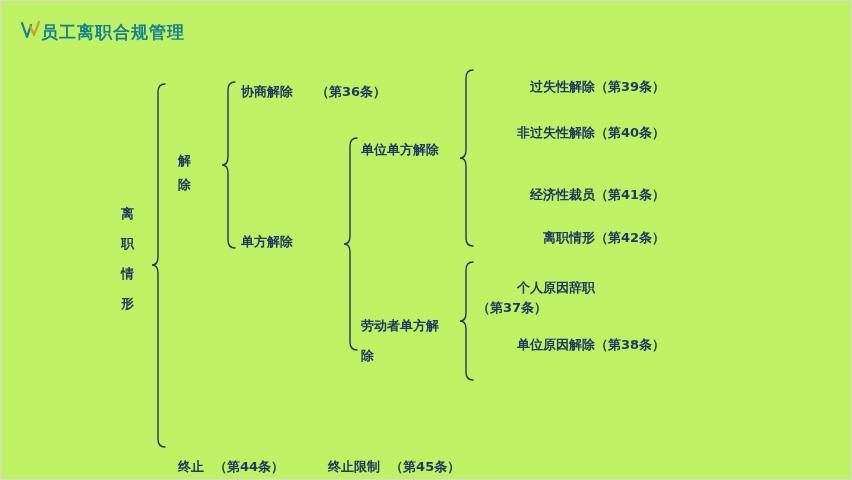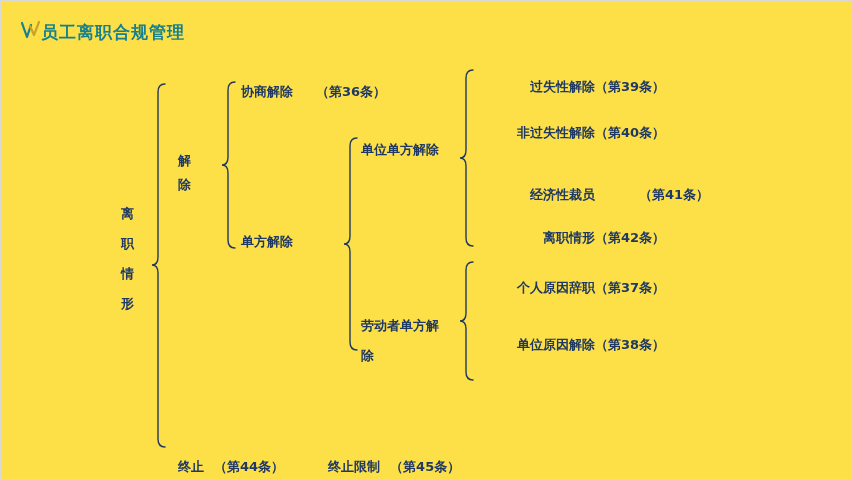--- a/index.html
+++ b/index.html
@@ -1,19 +1,19 @@
 <!DOCTYPE html>
 <html><head>
 <meta charset="utf-8">
 <style>
   html,body { margin:0; padding:0; background:#ffffff; }
   .canvas {
     position:relative;
     width:852px; height:480px;
-    background:#fde047;
+    background:#bef264;
     border:1px solid #d9d9d9;
     box-sizing:border-box;
     font-family:"DejaVu Sans", sans-serif;
     overflow:hidden;
   }
   .title {
     position:absolute; left:40px; top:20px;
     font-size:17px; font-weight:bold; color:#17808d;
     letter-spacing:1px;
   }
@@ -79,36 +79,36 @@
   </svg>
 
   <div class="node pair" style="left:476px; top:76px;">
     <span class="name fixed-name">过失性解除</span>
     <span>（第39条）</span>
   </div>
   <div class="node pair" style="left:476px; top:122px;">
     <span class="name fixed-name">非过失性解除</span>
     <span>（第40条）</span>
   </div>
-  <div class="node pair" style="left:476px; top:184px;gap:44px;">
+  <div class="node pair" style="left:476px; top:184px;">
     <span class="name fixed-name">经济性裁员</span>
     <span>（第41条）</span>
   </div>
   <div class="node pair" style="left:476px; top:227px;">
     <span class="name fixed-name">离职情形</span>
     <span>（第42条）</span>
   </div>
 
   <div class="node wrap" style="left:360px; top:310px; width:82px; line-height:30px;">劳动者单方解除</div>
 
   <svg class="brace" style="left:456px; top:260px;" width="20" height="120" viewBox="0 0 20 120">
     <path d="M16,1 Q9,1 9,9 L9,52 Q9,60 3,60 Q9,60 9,68 L9,111 Q9,119 16,119"></path>
   </svg>
 
-  <div class="node pair" style="left:476px; top:277px;">
+  <div class="node pair" style="left:476px; top:277px;flex-direction:column;">
     <span class="name fixed-name">个人原因辞职</span>
     <span>（第37条）</span>
   </div>
   <div class="node pair" style="left:476px; top:334px;">
     <span class="name fixed-name">单位原因解除</span>
     <span>（第38条）</span>
   </div>
 
   <div class="node pair" style="left:177px; top:424px;margin-top:32px;">
     <span>终止</span>

